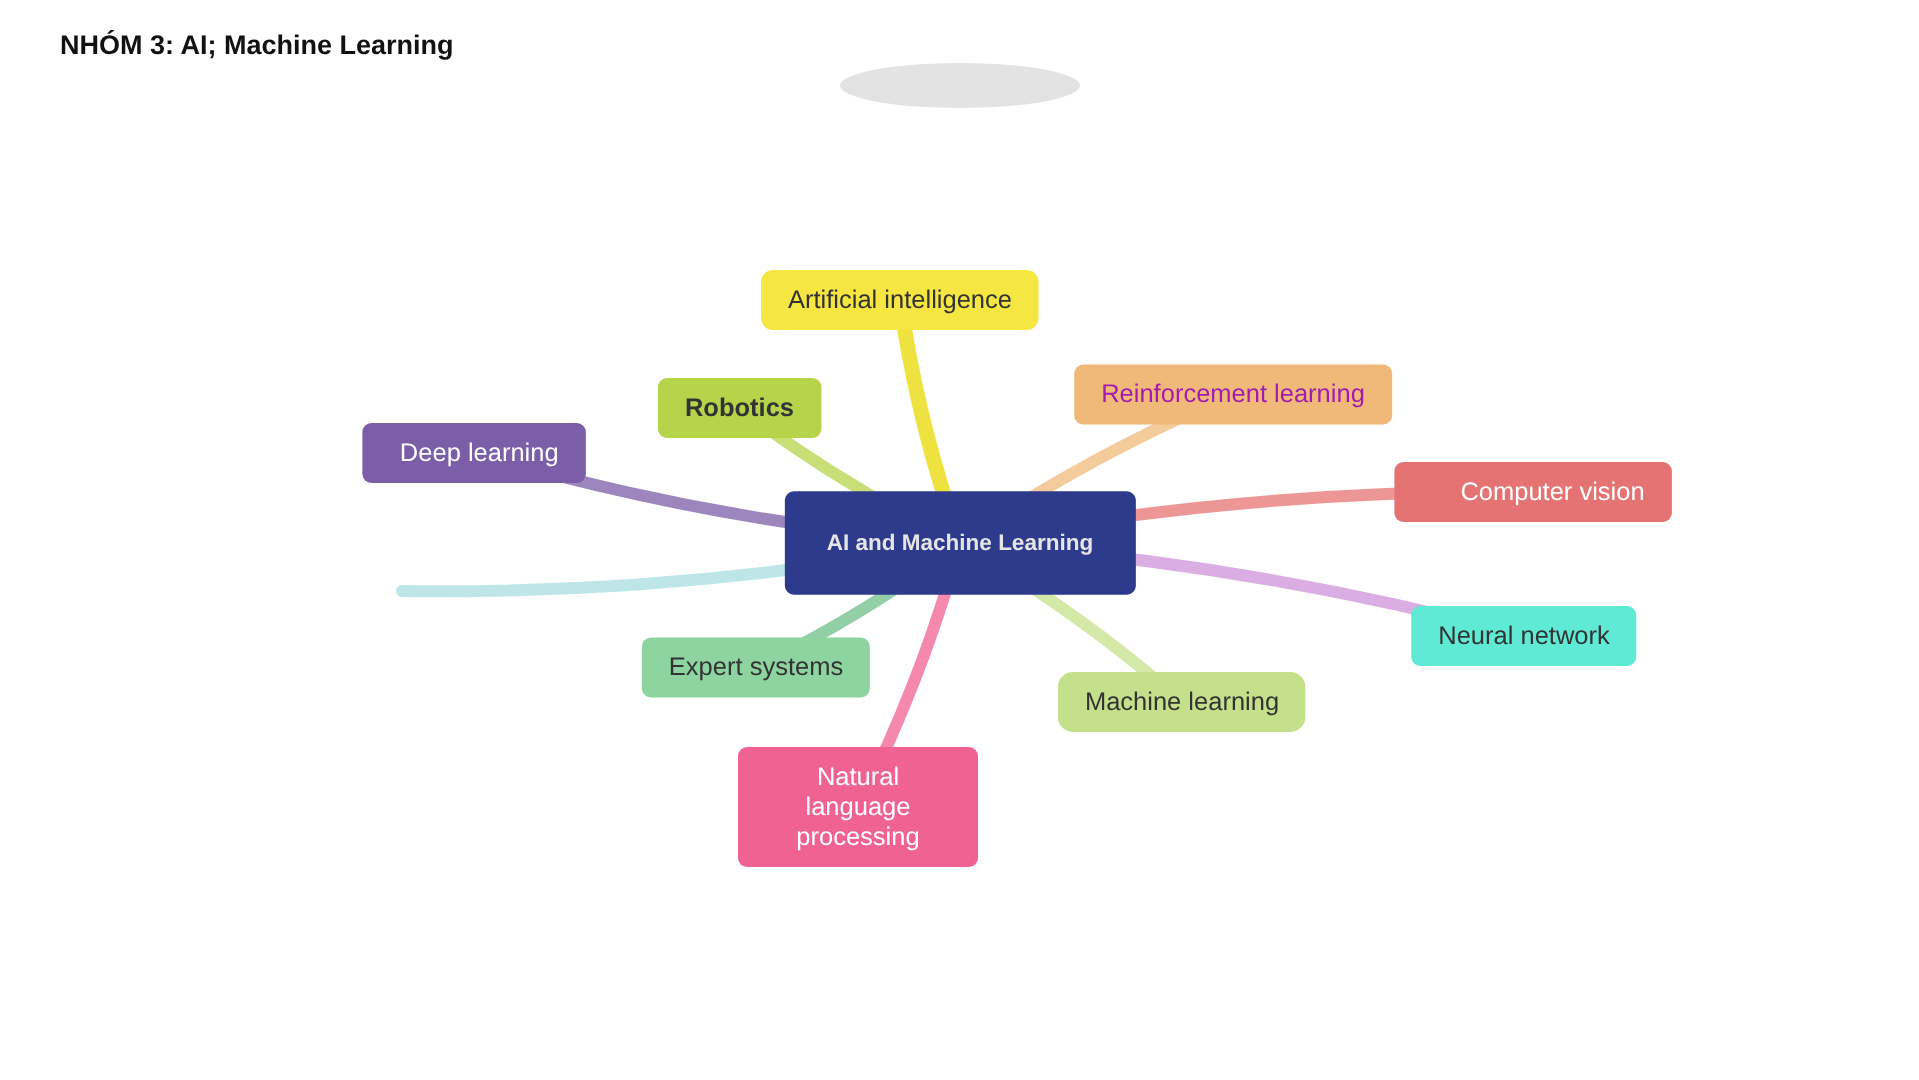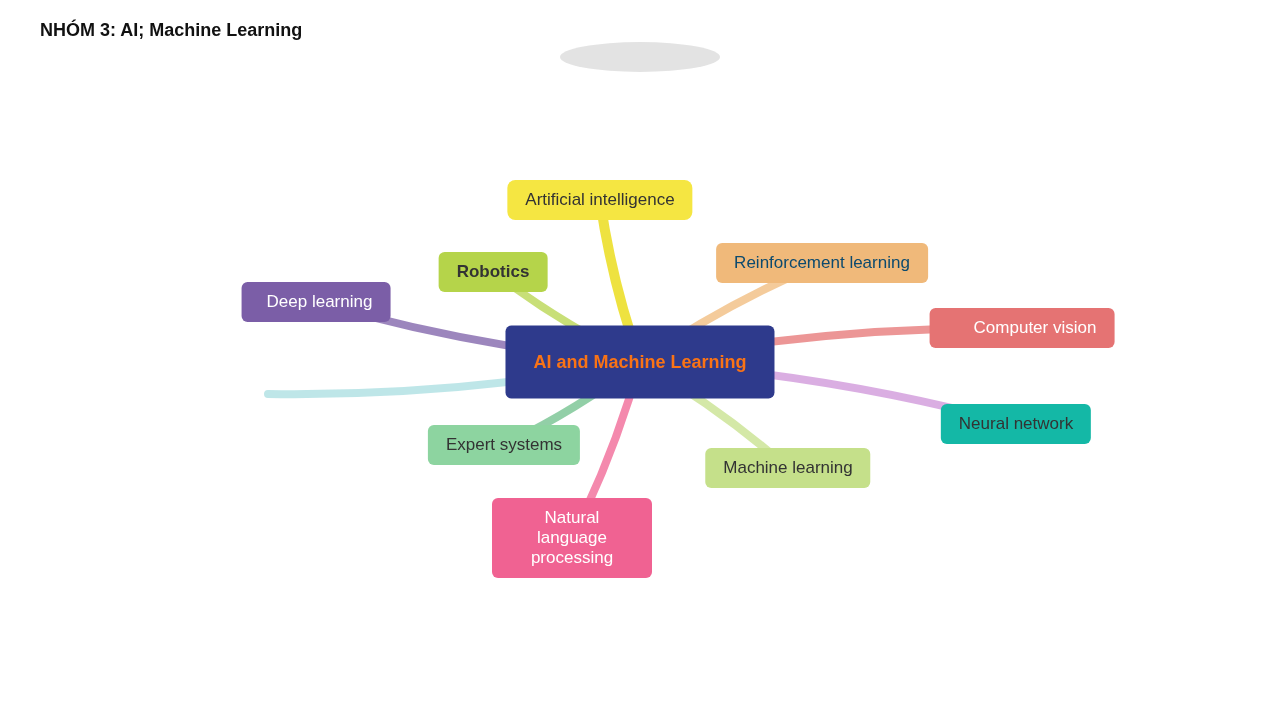--- a/index.html
+++ b/index.html
@@ -38,22 +38,22 @@
       border-radius: 6px;
       padding: 10px 18px;
       font-size: 17px;
       font-weight: 500;
       text-align: center;
       white-space: nowrap;
       transform: translate(-50%, -50%);
     }
     .node-center {
       background: #2e3a8c;
-      color: #f97316;
-      font-size: 18px;
+      color: #e5e5e5;
+      font-size: 15px;
       font-weight: bold;
       border-radius: 6px;
       padding: 26px 28px;
       white-space: nowrap;
     }
     .node-ai {
       background: #f5e642;
       color: #333;
       border-radius: 8px;
     }
@@ -77,32 +77,33 @@
     .node-nlp {
       background: #f06292;
       color: #fff;
       white-space: normal;
       width: 160px;
       text-align: center;
     }
     .node-machine {
       background: #c5e08a;
       color: #333;
+      border-radius: 10px;
     }
     .node-neural {
-      background: #14b8a6;
+      background: #5eead4;
       color: #333;
     }
     .node-computer {
       background: #e57373;
       color: #fff;
     }
     .node-reinforcement {
       background: #f0b97a;
-      color: #0c4a6e;
+      color: #a21caf;
       white-space: nowrap;
     }
     
     .top-ellipse {
       position: absolute;
       top: 42px;
       left: 560px;
       width: 160px;
       height: 30px;
       background: #c8c8c8;

